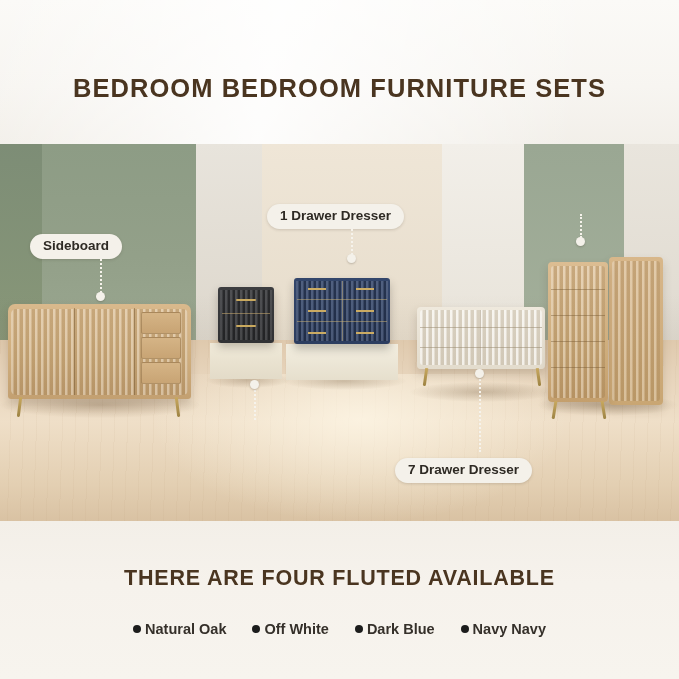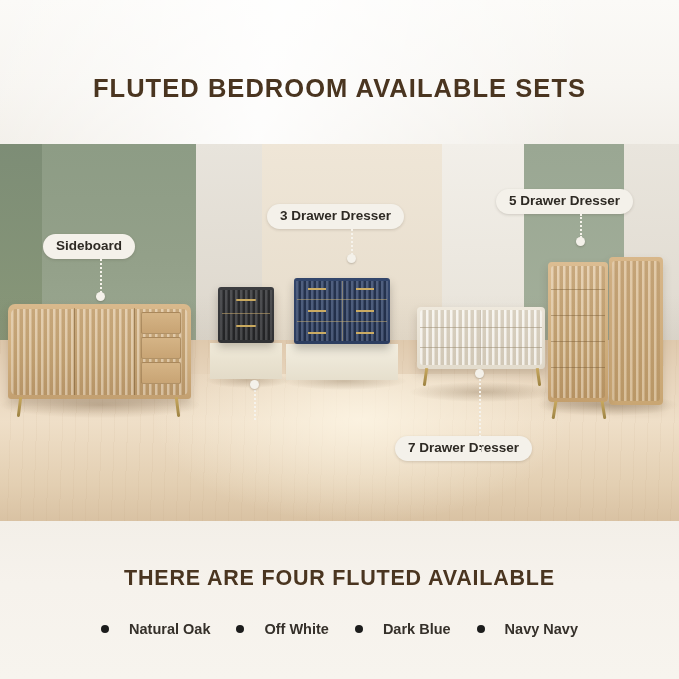--- a/index.html
+++ b/index.html
@@ -263,42 +263,42 @@
     left: 0; top: 621px;
     width: 679px;
     display: flex;
     justify-content: center;
     align-items: center;
     gap: 26px;
   }
   .color-item {
     display: flex;
     align-items: center;
-    gap: 20px;
+    gap: 4px;
     font-size: 14.5px;
     font-weight: bold;
     color: #35302a;
     white-space: nowrap;
   }
   .swatch {
     width: 8px; height: 8px;
     border-radius: 50%;
     display: inline-block;
     flex: 0 0 auto;
   }
 </style>
 </head>
 <body>
 
 <div id="page">
 
   <div class="top-banner">
     <div class="banner-sheen"></div>
   </div>
-  <div class="banner-title">FLUTED BEDROOM AVAILABLE SETS</div>
+  <div class="banner-title">BEDROOM BEDROOM FURNITURE SETS</div>
 
   <div class="scene">
     <div class="wall-green-left"></div>
     <div class="wall-green-left-2"></div>
     <div class="wall-white-a"></div>
     <div class="wall-cream"></div>
     <div class="wall-white-b"></div>
     <div class="wall-green-right"></div>
     <div class="wall-right-edge"></div>
     <div class="wall-shadow-soft"></div>
@@ -361,42 +361,39 @@
     <div class="chest-oak">
       <div class="flutes"></div>
       <div class="co-line" style="top:27px;"></div>
       <div class="co-line" style="top:53px;"></div>
       <div class="co-line" style="top:79px;"></div>
       <div class="co-line" style="top:105px;"></div>
     </div>
     <div class="leg" style="left:553px; top:257px; height:18px; transform:rotate(9deg);"></div>
     <div class="leg" style="left:602px; top:257px; height:18px; transform:rotate(-9deg);"></div>
 
-    <div class="pill" style="left:43px; top:90px;">
+    <div class="pill" style="left:30px; top:90px;">
       <span>Sideboard</span>
     </div>
     <div class="leader" style="left:100px; top:115px; height:34px;"></div>
     <div class="dot" style="left:96px; top:148px;"></div>
 
     <div class="pill" style="left:267px; top:60px;">
-      <span>3 Drawer Dresser</span>
+      <span>1 Drawer Dresser</span>
     </div>
     <div class="leader" style="left:351px; top:85px; height:26px;"></div>
     <div class="dot" style="left:347px; top:110px;"></div>
 
-    <div class="pill" style="left:496px; top:45px;">
-      <span>5 Drawer Dresser</span>
-    </div>
     <div class="leader" style="left:580px; top:70px; height:24px;"></div>
     <div class="dot" style="left:576px; top:93px;"></div>
 
     <div class="leader" style="left:254px; top:243px; height:33px;"></div>
     <div class="dot" style="left:250px; top:236px;"></div>
 
-    <div class="pill" style="left:395px; top:292px;">
+    <div class="pill" style="left:395px; top:314px;">
       <span>7 Drawer Dresser</span>
     </div>
     <div class="leader" style="left:479px; top:232px; height:76px;"></div>
     <div class="dot" style="left:475px; top:225px;"></div>
   </div>
 
   <div class="bottom-banner"></div>
   <div class="bottom-title">THERE ARE FOUR FLUTED AVAILABLE</div>
 
   <div class="colors-row">

